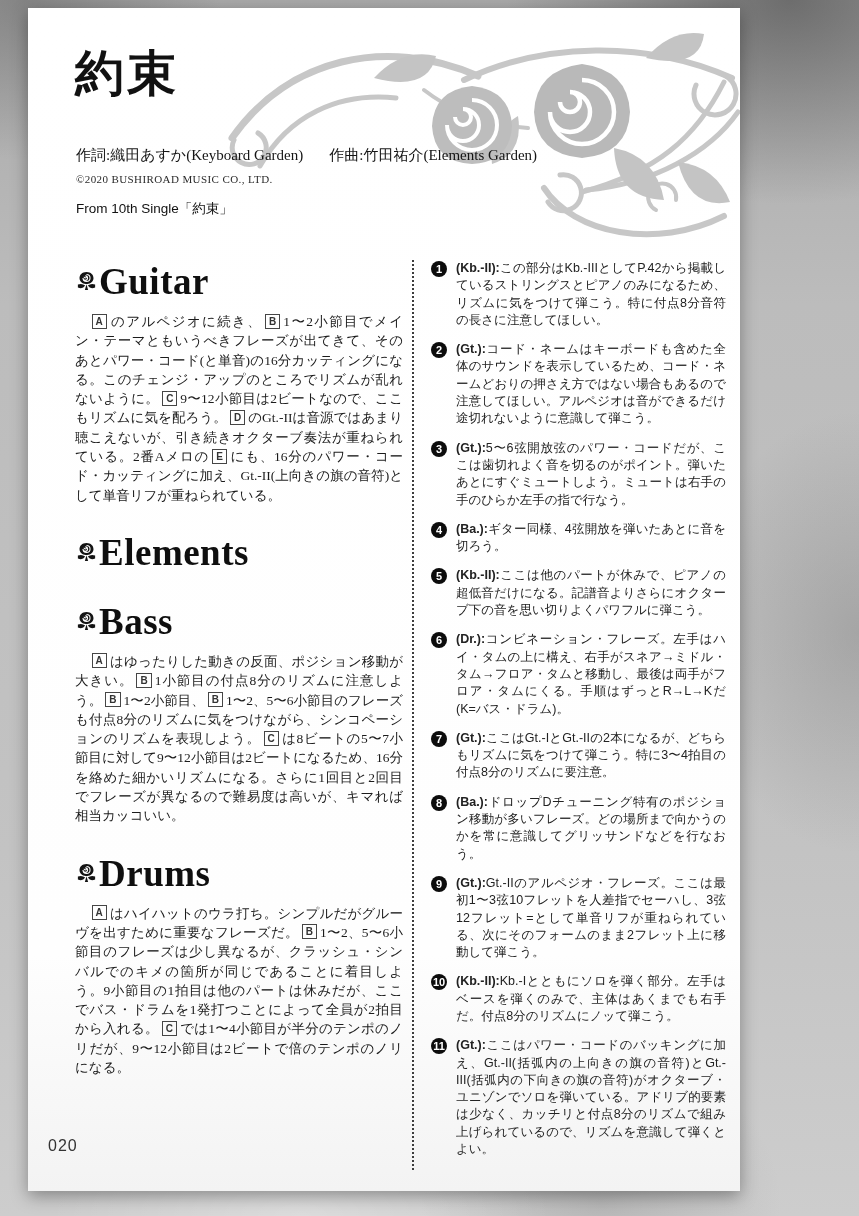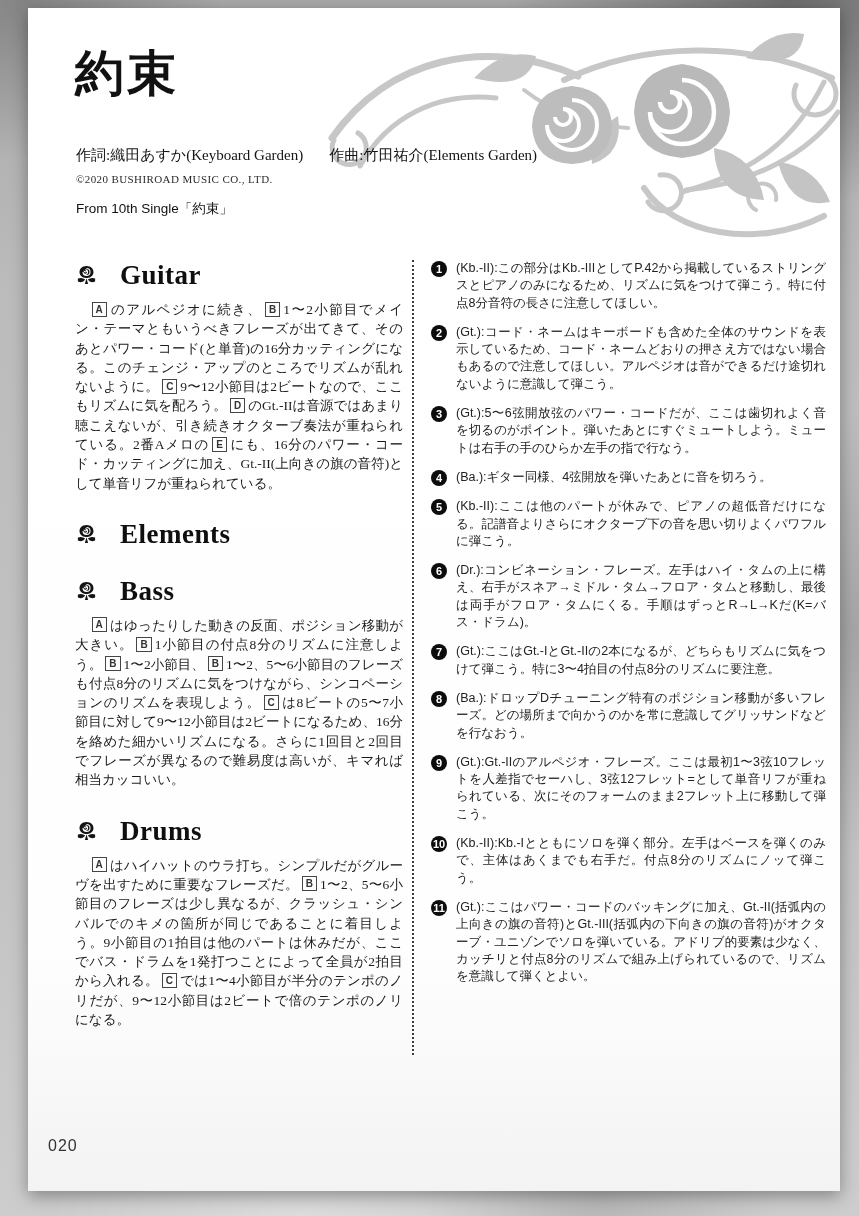--- a/index.html
+++ b/index.html
@@ -5,51 +5,51 @@
   html,body{margin:0;padding:0}
   .stage{position:relative;width:859px;height:1216px;overflow:hidden;
     font-family:"Liberation Sans","DejaVu Sans",sans-serif;
     background:
       radial-gradient(55% 28% at 92% 0%, rgba(60,60,60,.55), transparent 60%),
       radial-gradient(38% 22% at 3% 0%, rgba(95,95,95,.5), transparent 60%),
       radial-gradient(28% 26% at 100% 52%, rgba(115,115,115,.35), transparent 70%),
       radial-gradient(45% 15% at 35% 100%, rgba(255,255,255,.3), transparent 65%),
       radial-gradient(30% 18% at 70% 99%, rgba(120,120,120,.25), transparent 70%),
       linear-gradient(180deg,#a9a9a9 0%,#bcbcbc 25%,#c3c3c3 70%,#cdcdcd 100%);}
-  .sheet{position:absolute;left:28px;top:8px;width:812px;height:1183px;
+  .sheet{position:absolute;left:28px;top:8px;width:712px;height:1183px;
     background:linear-gradient(180deg,#ffffff 0%,#fefefe 80%,#f3f3f3 100%);
     box-shadow:0 5px 16px rgba(0,0,0,.35);}
   .ornament{position:absolute;top:12px;right:0;width:514px;height:232px;pointer-events:none}
   .page-title{position:absolute;left:47px;top:36px;margin:0;
     font-family:"Liberation Serif","DejaVu Serif",serif;font-weight:700;
     font-size:49px;line-height:60px;letter-spacing:3px;color:#111}
   .credits{position:absolute;left:48px;top:138px;
     font-family:"Liberation Serif","DejaVu Serif",serif;font-size:15px;color:#151515;white-space:nowrap}
   .credits .gap{display:inline-block;width:26px}
   .copyright{position:absolute;left:48px;top:165px;
     font-family:"Liberation Serif","DejaVu Serif",serif;font-size:11px;letter-spacing:.4px;color:#2a2a2a}
   .from-single{position:absolute;left:48px;top:192px;
     font-weight:400;font-size:13.5px;color:#111}
   .columns{position:absolute;left:47px;top:252px;right:14px;display:flex;align-items:stretch}
   .col-left{width:328px}
   .divider{border-left:2px dotted #3c3c3c;margin-left:9px}
   .col-right{flex:1;padding-left:17px}
   .part-section{margin-bottom:26px}
-  .part-heading{display:flex;align-items:center;gap:22px;margin:0 0 9px;
-    font-family:"Liberation Serif","DejaVu Serif",serif;font-size:27px;font-weight:700;
+  .part-heading{display:flex;align-items:center;gap:1px;margin:0 0 9px;
+    font-family:"Liberation Serif","DejaVu Serif",serif;font-size:37px;font-weight:700;
     letter-spacing:.5px;color:#0f0f0f}
   .rose-icon{width:23px;height:23px;flex:0 0 23px;color:#141414}
   .part-body{margin:0;font-family:"Liberation Serif","DejaVu Serif",serif;
     font-size:13.5px;line-height:19.3px;color:#1b1b1b;text-align:justify;text-indent:1em}
   .notes-list{list-style:none;margin:0;padding:0}
   .note{display:flex;gap:9px;margin-bottom:12px;font-size:12.5px;line-height:17.3px;color:#222}
   .note-num{flex:0 0 16px;width:16px;height:16px;border-radius:50%;background:#0c0c0c;color:#fff;
     font-weight:700;font-size:11px;line-height:16px;text-align:center;margin-top:1px}
   .note-text{flex:1;text-align:justify}
-  .note-part{font-weight:400}
+  .note-part{font-weight:700}
   .mbox{display:inline-block;border:1px solid #454545;padding:0 3px;margin:0 3px;
     font-family:"Liberation Sans","DejaVu Sans",sans-serif;font-weight:700;font-size:10px;
     line-height:13px;color:#333;vertical-align:1.5px;text-indent:0}
   .page-number{position:absolute;left:20px;bottom:36px;font-size:16px;letter-spacing:1px;color:#333}
 </style>
 </head>
 <body>
 
 <svg width="0" height="0" style="position:absolute">
   <defs>

